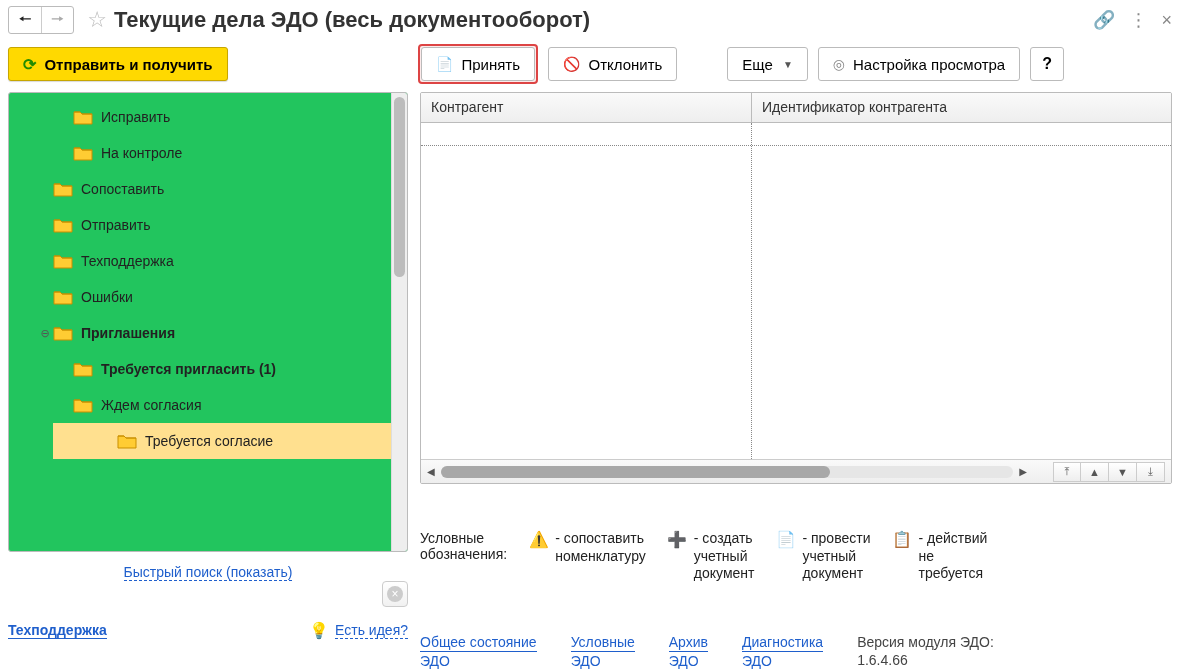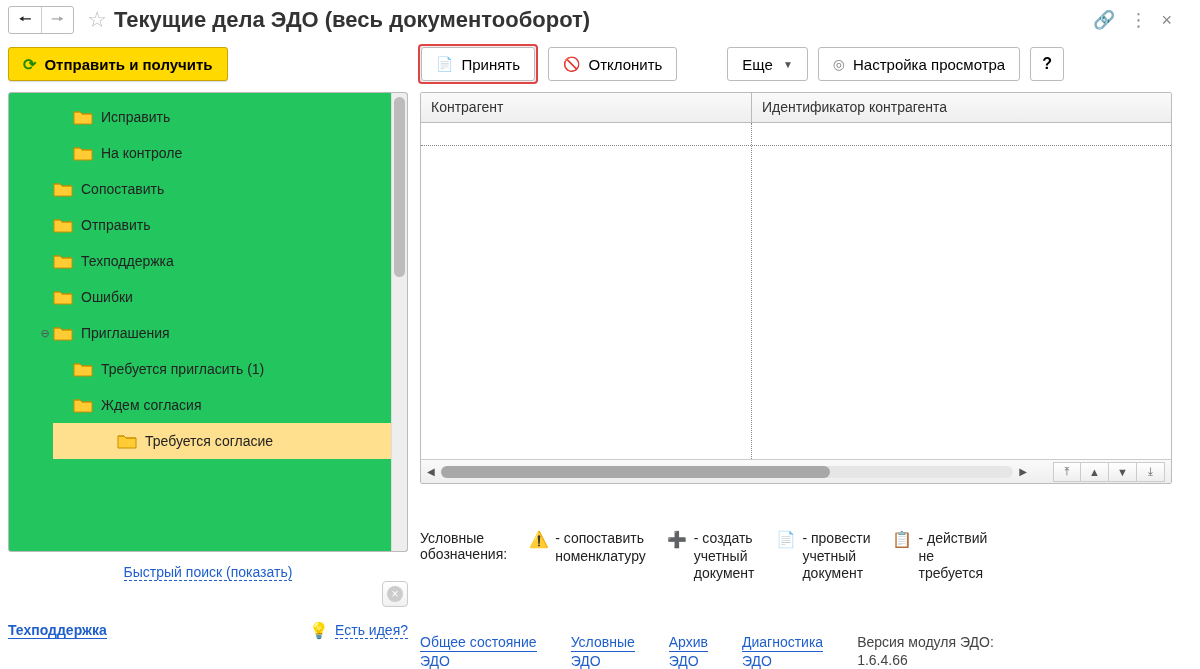--- a/index.html
+++ b/index.html
@@ -36,21 +36,21 @@
   .left-col { width: 400px; display: flex; flex-direction: column; }
 
   .tree-panel { border: 1px solid #bbb; border-radius: 3px; height: 460px; position: relative; overflow: hidden; background: #22c55e; }
   .tree-scroll { position: absolute; right: 0; top: 0; bottom: 0; width: 16px; background: #eee; border-left: 1px solid #ddd; }
   .tree-scroll .thumb { position: absolute; left: 2px; right: 2px; top: 4px; height: 180px; background: #bcbcbc; border-radius: 6px; }
   .tree { list-style: none; margin: 0; padding: 6px 0; height: 100%; overflow: hidden; }
   .tree li { display: flex; align-items: center; height: 36px; padding-left: 16px; cursor: default; }
   .tree li .expander { width: 16px; text-align: center; color: #555; font-size: 11px; cursor: pointer; }
   .tree li .folder { width: 20px; height: 16px; margin-right: 8px; display: inline-flex; align-items: center; justify-content: center; }
   .folder svg { display: block; }
-  .tree li.bold > .label { font-weight: normal; }
+  .tree li.bold > .label { font-weight: bold; }
   .tree li.selected { background: #ffe08f; margin-left: 44px; }
   .indent-1 { padding-left: 28px !important; }
   .indent-2b { padding-left: 64px !important; }
   .indent-3 { padding-left: 64px !important; }
 
   .quick-row { margin-top: 12px; display: flex; align-items: center; flex-direction: column; }
   .link { color: #1f5fcc; text-decoration: none; cursor: pointer; }
   .dashed { border-bottom: 1px dashed #1f5fcc; }
   .solid  { border-bottom: 1px solid  #1f5fcc; }
   .close-circle { width: 26px; height: 26px; border: 1px solid #ccc; border-radius: 4px; background: linear-gradient(#fff,#f1f1f1); display: inline-flex; align-items: center; justify-content: center; margin-left: auto; cursor: pointer; }

